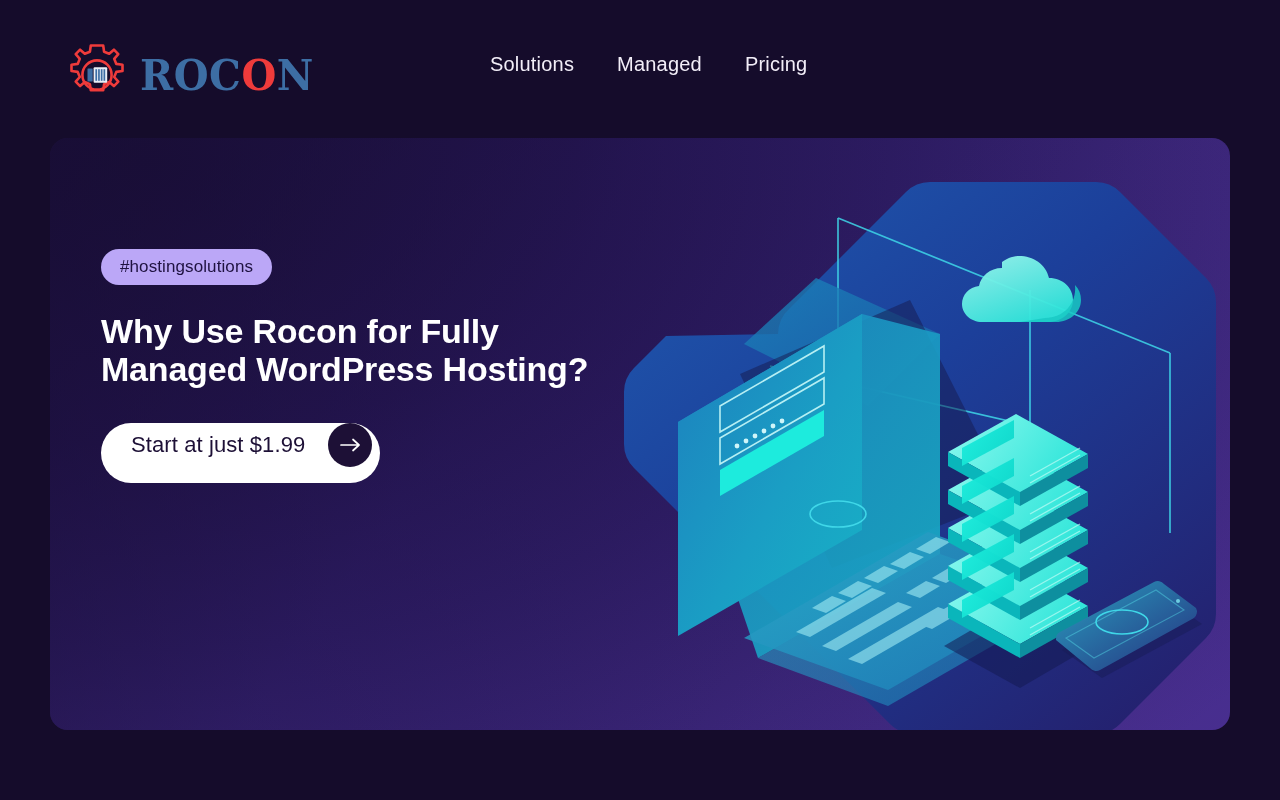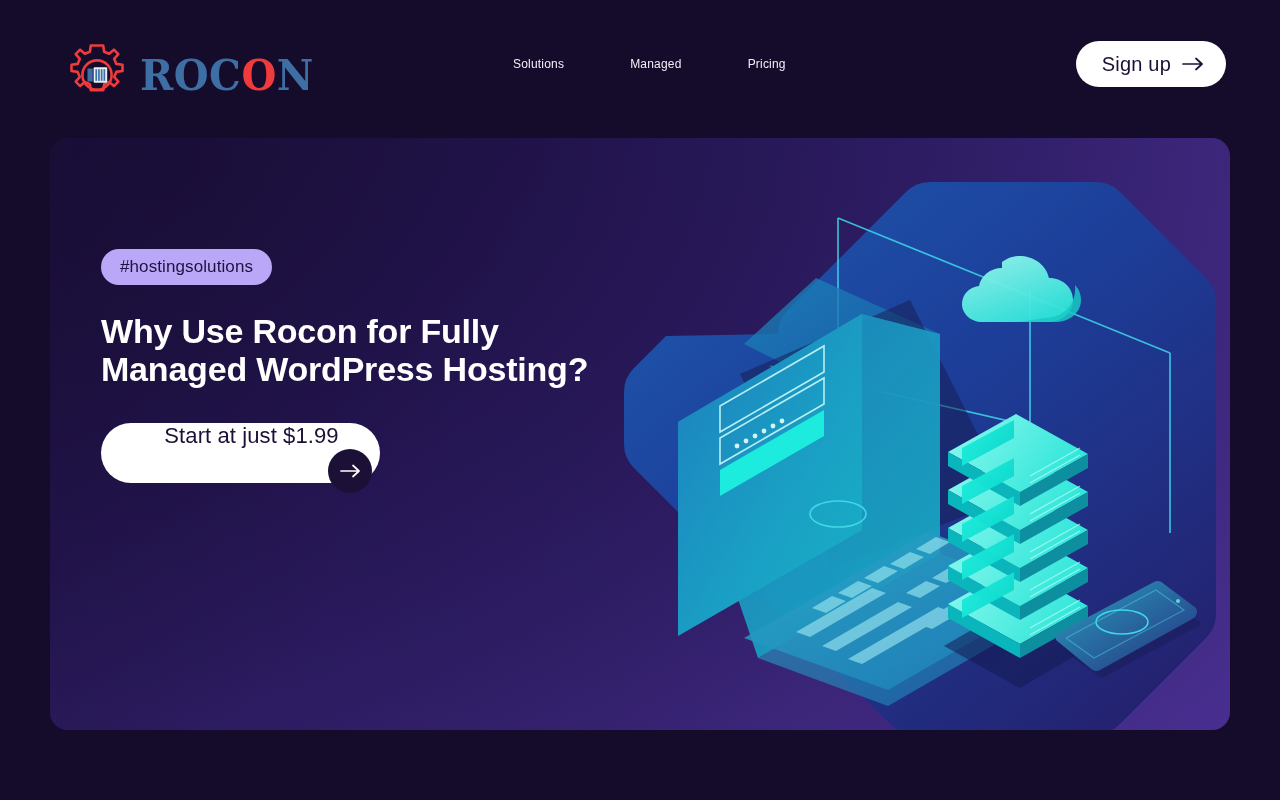--- a/index.html
+++ b/index.html
@@ -63,25 +63,24 @@
   .nav {
     position: absolute;
     left: 490px;
     top: 50px;
     display: flex;
     align-items: center;
     gap: 43px;
   }
   .nav a {
     color: #f2eef8;
-    font-size: 12px;
+    font-size: 20px;
     letter-spacing: 0.2px;
     text-decoration: none;
     line-height: 28px;
-    margin-left: 23px;
   }
 
   .signup {
     position: absolute;
     right: 54px;
     top: 41px;
     height: 46px;
     padding: 0 22px 0 26px;
     border-radius: 23px;
     background: #ffffff;
@@ -164,21 +163,20 @@
     margin-top: 35px;
     width: 279px;
     height: 60px;
     border-radius: 30px;
     background: #ffffff;
     border: none;
     display: flex;
     align-items: center;
     padding: 0 8px 17px 30px;
     cursor: pointer;
-    flex-direction: column;
   }
   .cta-label {
     color: #1d1036;
     font-family: "Liberation Sans", sans-serif;
     font-size: 22px;
     letter-spacing: 0.1px;
     white-space: nowrap;
   }
   .cta-circle {
     margin-left: auto;
@@ -235,28 +233,20 @@
           <span>N</span>
       </span>
     </div>
 
     <nav class="nav">
       <a href="#">Solutions</a>
       <a href="#">Managed</a>
       <a href="#">Pricing</a>
     </nav>
 
-    <button class="signup">
-      <span>Sign up</span>
-      <span class="arr">
-        <svg width="22" height="14" viewBox="0 0 22 14" aria-hidden="true">
-          <path d="M1 7 H20 M14 1.5 L20 7 L14 12.5" fill="none" stroke="#1d1036" stroke-width="1.7" stroke-linecap="round" stroke-linejoin="round"></path>
-        </svg>
-      </span>
-    </button>
   </header>
 
   <section class="hero">
 
     <div class="illo">
       <svg viewBox="0 0 620 592" aria-hidden="true">
         <defs>
           <linearGradient id="octa" x1="0" y1="0" x2="0.85" y2="1">
             <stop offset="0%" stop-color="#1f5bb0"></stop>
             <stop offset="45%" stop-color="#1c3f9a"></stop>

